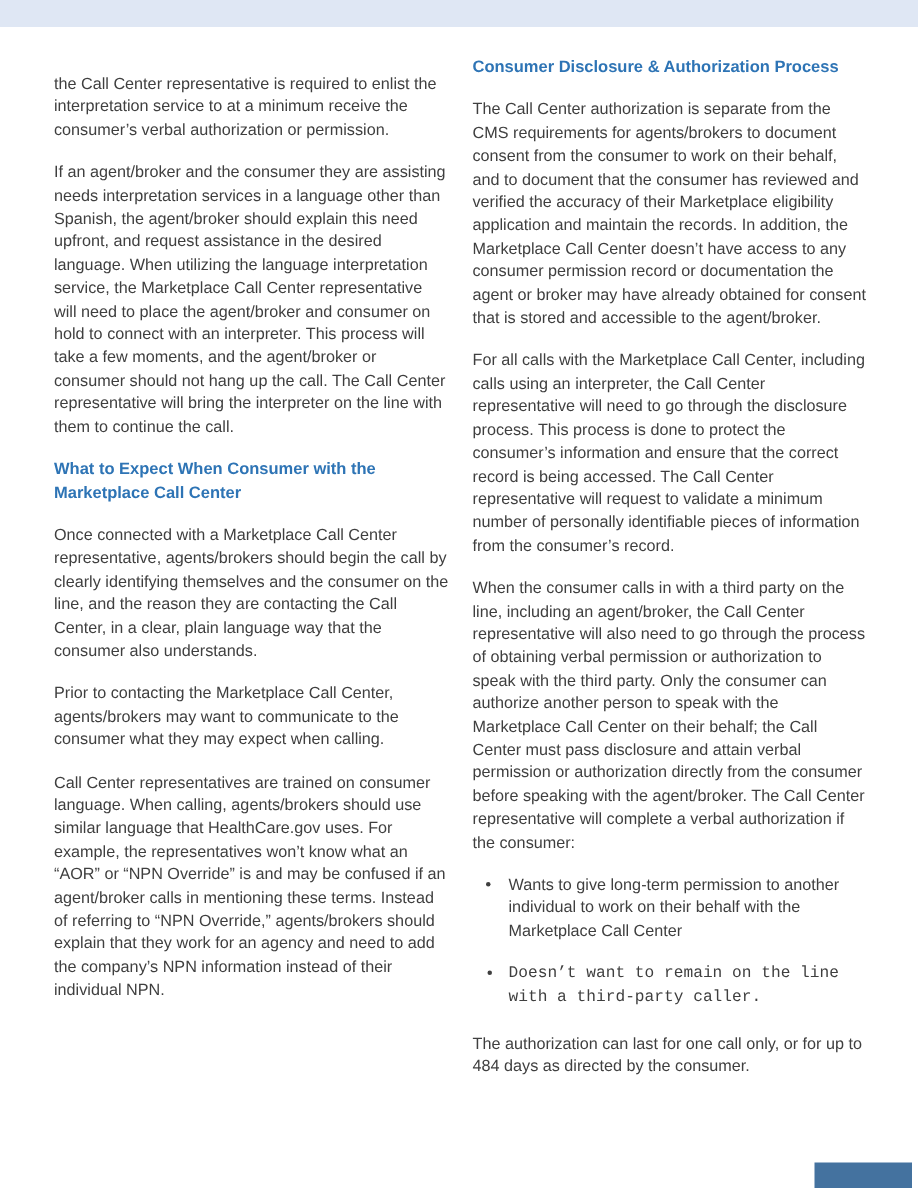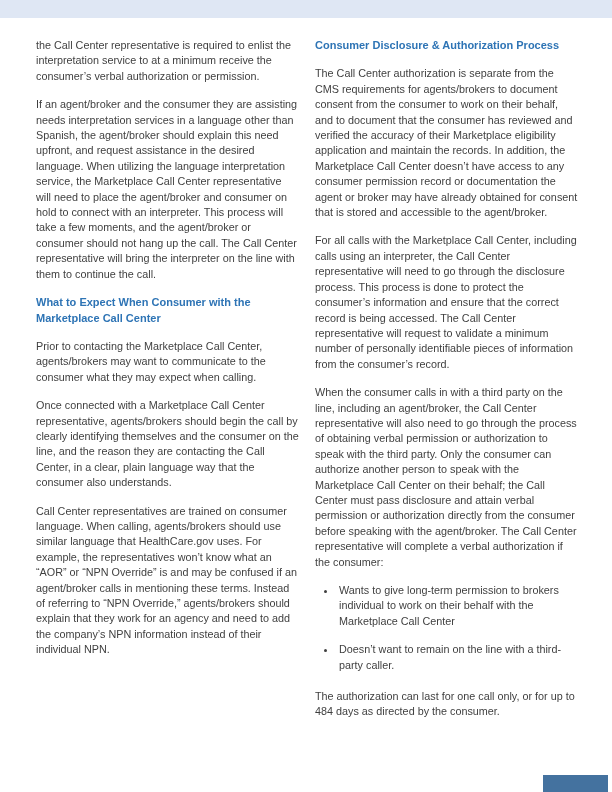--- a/index.html
+++ b/index.html
@@ -35,71 +35,71 @@
     position: absolute;
     top: 38px;
     width: 263px;
     font-size: 10.8px;
     line-height: 15.4px;
     text-align: left;
   }
   .column.left  { left: 36px; }
   .column.right { left: 315px; }
   .column p {
-    margin: 0 0 13px 0;
+    margin: 11px 0 13px 0;
   }
   .section-heading {
     margin: 0 0 13px 0;
     color: var(--heading-blue);
     font-weight: bold;
     font-size: 11px;
     line-height: 15.4px;
   }
   ul.bullets {
     margin: 0 0 13px 0;
     padding: 0 0 0 22px;
     list-style: disc outside;
   }
   ul.bullets li {
     margin: 0 0 13px 0;
     padding-left: 2px;
   }
-  ul.bullets li:last-child { margin-bottom: 16px; }
+  ul.bullets li:last-child { margin-bottom: 16px; font-family: Liberation Mono, monospace; }
   .footer-rect {
     position: absolute;
     right: 4px;
     bottom: 0;
     width: 65px;
     height: 17px;
     background: var(--footer-rect);
   }
 </style>
 </head>
 <body>
 
 <div class="page">
 
   <div class="top-bar"></div>
 
   <div class="column left">
     <p>the Call Center representative is required to enlist the interpretation service to at a minimum receive the consumer’s verbal authorization or permission.</p>
     <p>If an agent/broker and the consumer they are assisting needs interpretation services in a language other than Spanish, the agent/broker should explain this need upfront, and request assistance in the desired language. When utilizing the language interpretation service, the Marketplace Call Center representative will need to place the agent/broker and consumer on hold to connect with an interpreter. This process will take a few moments, and the agent/broker or consumer should not hang up the call. The Call Center representative will bring the interpreter on the line with them to continue the call.</p>
     <h2 class="section-heading">What to Expect When Consumer with the Marketplace Call Center</h2>
+    <p>Once connected with a Marketplace Call Center representative, agents/brokers should begin the call by clearly identifying themselves and the consumer on the line, and the reason they are contacting the Call Center, in a clear, plain language way that the consumer also understands.</p>
     <p>Prior to contacting the Marketplace Call Center, agents/brokers may want to communicate to the consumer what they may expect when calling.</p>
-    <p>Once connected with a Marketplace Call Center representative, agents/brokers should begin the call by clearly identifying themselves and the consumer on the line, and the reason they are contacting the Call Center, in a clear, plain language way that the consumer also understands.</p>
     <p>Call Center representatives are trained on consumer language. When calling, agents/brokers should use similar language that HealthCare.gov uses. For example, the representatives won’t know what an “AOR” or “NPN Override” is and may be confused if an agent/broker calls in mentioning these terms. Instead of referring to “NPN Override,” agents/brokers should explain that they work for an agency and need to add the company’s NPN information instead of their individual NPN.</p>
   </div>
 
   <div class="column right">
     <h2 class="section-heading">Consumer Disclosure &amp; Authorization Process</h2>
     <p>The Call Center authorization is separate from the CMS requirements for agents/brokers to document consent from the consumer to work on their behalf, and to document that the consumer has reviewed and verified the accuracy of their Marketplace eligibility application and maintain the records. In addition, the Marketplace Call Center doesn’t have access to any consumer permission record or documentation the agent or broker may have already obtained for consent that is stored and accessible to the agent/broker.</p>
     <p>For all calls with the Marketplace Call Center, including calls using an interpreter, the Call Center representative will need to go through the disclosure process. This process is done to protect the consumer’s information and ensure that the correct record is being accessed. The Call Center representative will request to validate a minimum number of personally identifiable pieces of information from the consumer’s record.</p>
     <p>When the consumer calls in with a third party on the line, including an agent/broker, the Call Center representative will also need to go through the process of obtaining verbal permission or authorization to speak with the third party. Only the consumer can authorize another person to speak with the Marketplace Call Center on their behalf; the Call Center must pass disclosure and attain verbal permission or authorization directly from the consumer before speaking with the agent/broker. The Call Center representative will complete a verbal authorization if the consumer:</p>
     <ul class="bullets">
-      <li>Wants to give long-term permission to brokers individual to work on their behalf with the Marketplace Call Center</li>
+      <li>Wants to give long-term permission to another individual to work on their behalf with the Marketplace Call Center</li>
       <li>Doesn’t want to remain on the line with a third-party caller.</li>
     </ul>
     <p>The authorization can last for one call only, or for up to 484 days as directed by the consumer.</p>
   </div>
 
   <div class="footer-rect"></div>
 
 </div>
 
 </body></html>

